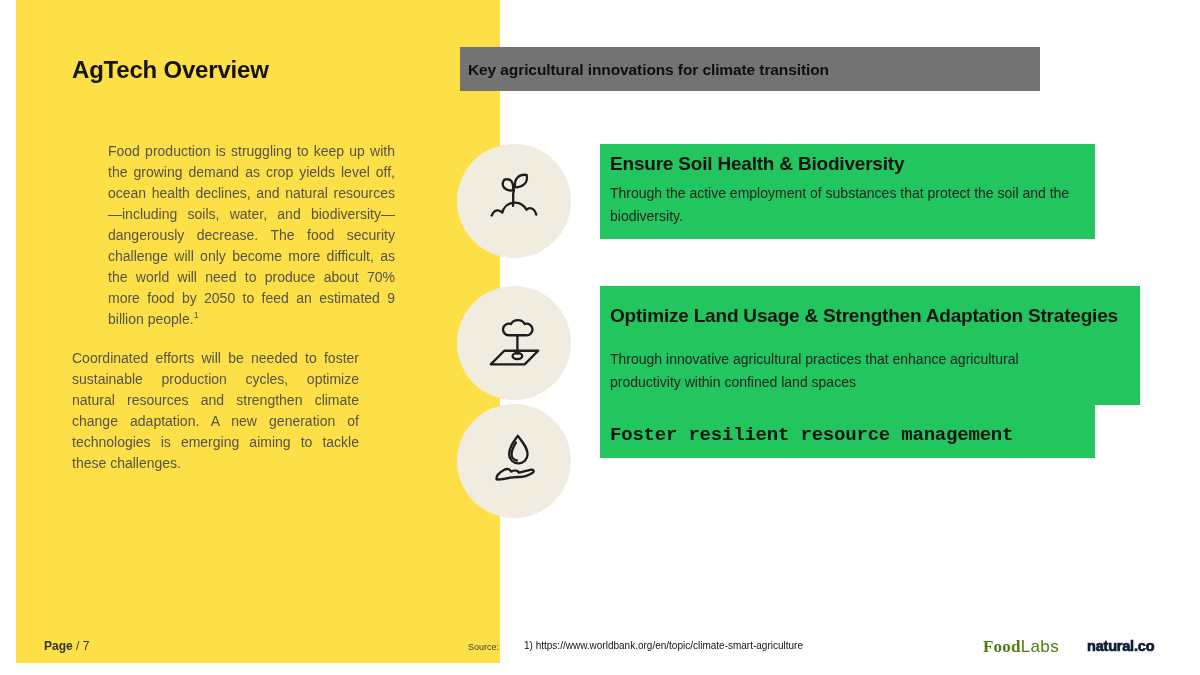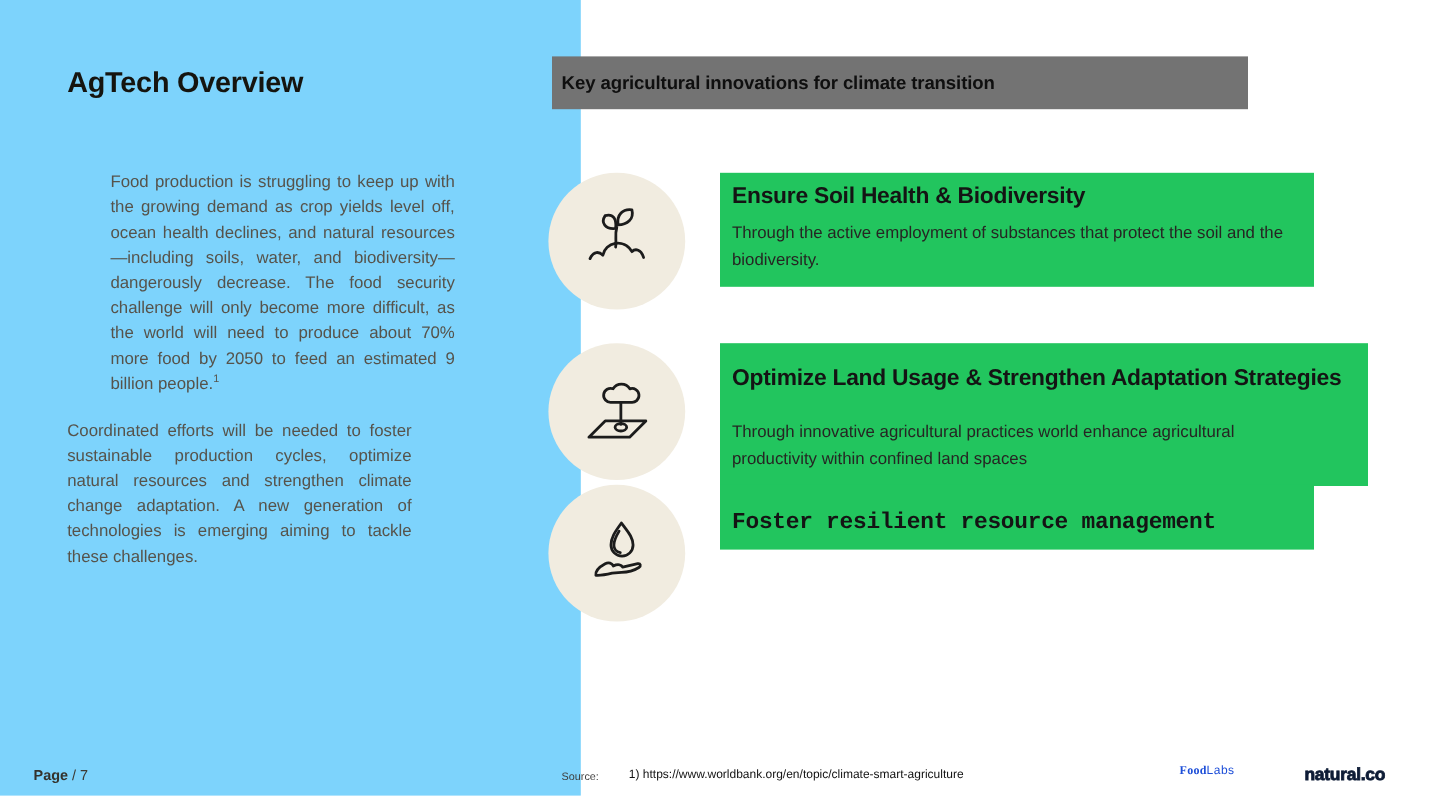--- a/index.html
+++ b/index.html
@@ -1,21 +1,21 @@
 <!DOCTYPE html>
 <html><head>
 <meta charset="utf-8">
 <style>
   * { margin:0; padding:0; box-sizing:border-box; }
   html,body { width:1200px; height:675px; }
   body { font-family:"Liberation Sans", sans-serif; background:#ffffff; overflow:hidden; }
   .page { position:relative; width:1200px; height:675px; background:#ffffff; }
 
   
-  .left-panel { position:absolute; left:0; top:0; width:484px; height:663px; background:#7dd3fc; }
+  .left-panel { position:absolute; left:16px; top:0; width:484px; height:663px; background:#fde047; }
   .left-title { position:absolute; left:56px; top:56px; font-size:24px; font-weight:700; color:#15140f; letter-spacing:-0.2px; }
   .left-body { position:absolute; left:56px; width:287px; font-size:14px; line-height:21px; color:#56534b; text-align:justify; }
   .para1 { top:141px;margin-left:36px; }
   .para2 { top:348px; }
   .left-body sup { font-size:9px; vertical-align:super; line-height:0; }
   .page-num { position:absolute; left:28px; top:639px; font-size:12px; color:#3c3a34; }
   .page-num b { font-weight:700; color:#34322c; }
 
   
   .main-heading-box { position:absolute; left:460px; top:47px; width:580px; height:44px; background:#737373; }
@@ -34,21 +34,21 @@
   .item-3 .item-text { padding-top:20px; width:495px; }
   .item-title { font-size:19px; font-weight:700; color:#141414; letter-spacing:-0.2px; white-space:nowrap; }
   .item-desc { font-size:14px; line-height:22.5px; color:#262523; }
   .item-1 .item-desc { margin-top:7px;  width:472px; }
   .item-2 .item-desc { margin-top:21px; width:472px; }
   .item-3 .item-desc { margin-top:4px;  width:472px; }
 
   
   .source-label { position:absolute; left:468px; top:642px; font-size:9px; color:#3f3f3f; }
   .source-text  { position:absolute; left:524px; top:640px; font-size:10px; color:#121212; }
-  .foodlabs-logo { position:absolute; left:983px; top:637px; font-size:10px; color:#1d4ed8; white-space:nowrap; }
+  .foodlabs-logo { position:absolute; left:983px; top:637px; font-size:17px; color:#4d7c0f; white-space:nowrap; }
   .foodlabs-logo .food { font-family:"Liberation Serif", serif; font-weight:700; letter-spacing:0.2px; }
   .foodlabs-logo .labs { font-family:"Liberation Sans", sans-serif; font-weight:400; letter-spacing:0.4px; }
   .dealroom-logo { position:absolute; left:1087px; top:638px; font-size:14.5px; font-weight:700;
                    color:#0e1c36; letter-spacing:-0.2px; -webkit-text-stroke:0.7px #0e1c36; white-space:nowrap; }
 </style>
 </head>
 <body>
 
 <div class="page">
 
@@ -82,21 +82,21 @@
     <div class="icon-circle">
       <svg width="62" height="62" viewBox="0 0 64 64" fill="none" stroke="#1c1c1c" stroke-width="2.4" stroke-linecap="round" stroke-linejoin="round">
         <path d="M27 24 A6 6 0 1 1 28.8 12.4 A8.5 8.5 0 0 1 43.2 12.4 A6 6 0 1 1 44 24 Z"></path>
         <path d="M35.5 24 L35.5 43"></path>
         <ellipse cx="35.5" cy="45.5" rx="5" ry="3.2"></ellipse>
         <path d="M8 54 L22 40 L57 40 L43 54 Z"></path>
       </svg>
     </div>
     <div class="item-text">
       <h3 class="item-title">Optimize Land Usage &amp; Strengthen Adaptation Strategies</h3>
-      <p class="item-desc">Through innovative agricultural practices world enhance agricultural productivity within confined land spaces</p>
+      <p class="item-desc">Through innovative agricultural practices that enhance agricultural productivity within confined land spaces</p>
     </div>
   </section>
 
   <section class="item item-3">
     <div class="icon-circle">
       <svg width="62" height="62" viewBox="0 0 64 64" fill="none" stroke="#1c1c1c" stroke-width="2.4" stroke-linecap="round" stroke-linejoin="round">
         <path d="M36 6 C31 13 27 18 27 25 A9.5 9.5 0 0 0 46 25 C46 18 41 13 36 6 Z"></path>
         <path d="M34 13 C31 18 29.5 21.5 29.5 25 A6.5 6.5 0 0 0 35 31.5"></path>
         <path d="M14 51 C13.5 48 16.5 44 22 41 C25 39.5 28 40.5 29 43 C33 41 36 42 37 44 L50 41 C52.5 40.7 53 43 51 44.3 C46 47.5 41 48.5 36 48.5 L28 49.2 C23 50.4 17.5 51.3 14 51 Z"></path>
       </svg>

